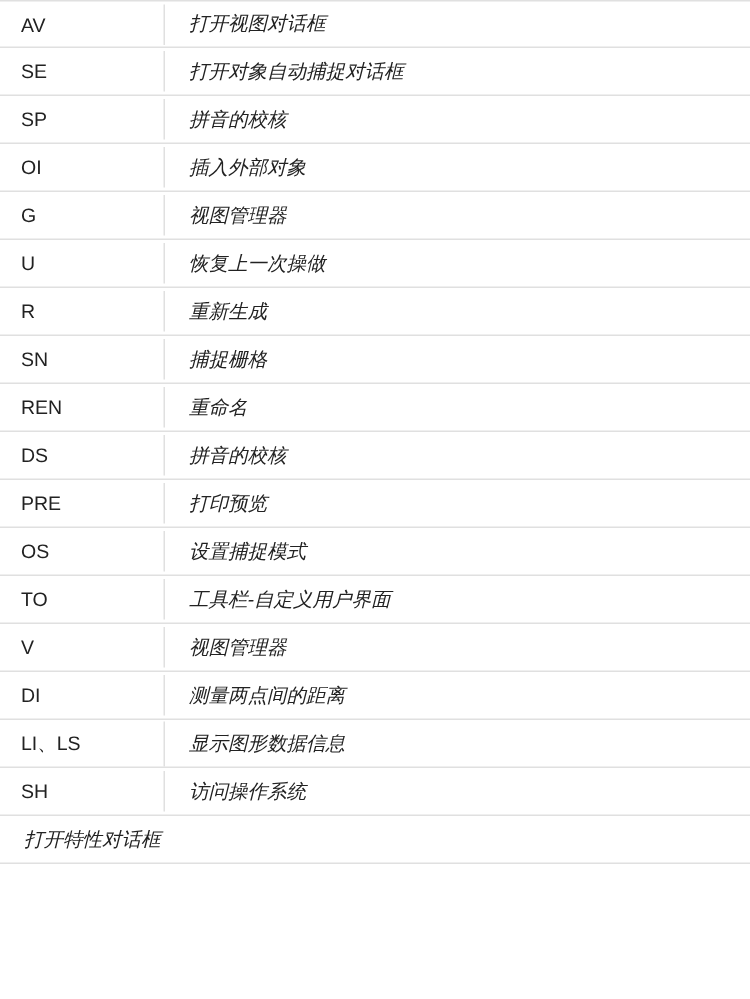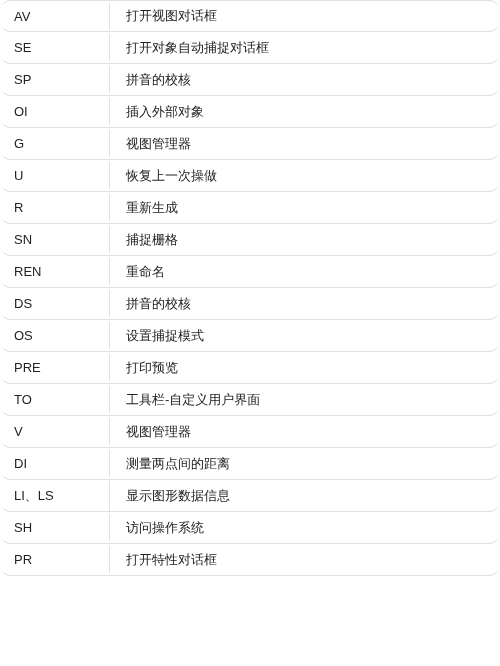--- a/index.html
+++ b/index.html
@@ -16,38 +16,38 @@
       min-height: 666px;
     }
     .table-container {
       width: 100%;
     }
     .table-row {
       display: flex;
       align-items: center;
       border-bottom: 1px solid #e0e0e0;
       min-height: 32px;
-      border-radius: 11px;
     }
     .table-row:first-child {
       border-top: 1px solid #e0e0e0;
     }
     .cell-key {
       width: 110px;
       min-width: 110px;
       padding: 6px 10px 6px 14px;
       font-size: 13px;
       color: #222;
       border-right: 1px solid #e0e0e0;
     }
     .cell-value {
       padding: 6px 20px 6px 16px;
       font-size: 13px;
       color: #222;
       flex: 1;
+      font-style: italic;
     }
   </style>
 </head>
 <body>
 
 <div class="table-container">
     <div class="table-row">
       <div class="cell-key">AV</div>
       <div class="cell-value">打开视图对话框</div>
     </div>
@@ -81,26 +81,26 @@
     </div>
     <div class="table-row">
       <div class="cell-key">REN</div>
       <div class="cell-value">重命名</div>
     </div>
     <div class="table-row">
       <div class="cell-key">DS</div>
       <div class="cell-value">拼音的校核</div>
     </div>
     <div class="table-row">
+      <div class="cell-key">PRE</div>
+      <div class="cell-value">打印预览</div>
+    </div>
+    <div class="table-row">
       <div class="cell-key">OS</div>
       <div class="cell-value">设置捕捉模式</div>
-    </div>
-    <div class="table-row">
-      <div class="cell-key">PRE</div>
-      <div class="cell-value">打印预览</div>
     </div>
     <div class="table-row">
       <div class="cell-key">TO</div>
       <div class="cell-value">工具栏-自定义用户界面</div>
     </div>
     <div class="table-row">
       <div class="cell-key">V</div>
       <div class="cell-value">视图管理器</div>
     </div>
     <div class="table-row">
@@ -109,16 +109,15 @@
     </div>
     <div class="table-row">
       <div class="cell-key">LI、LS</div>
       <div class="cell-value">显示图形数据信息</div>
     </div>
     <div class="table-row">
       <div class="cell-key">SH</div>
       <div class="cell-value">访问操作系统</div>
     </div>
     <div class="table-row">
-      <div class="cell-key">PR</div>
       <div class="cell-value">打开特性对话框</div>
     </div>
   </div>
 
 </body></html>

